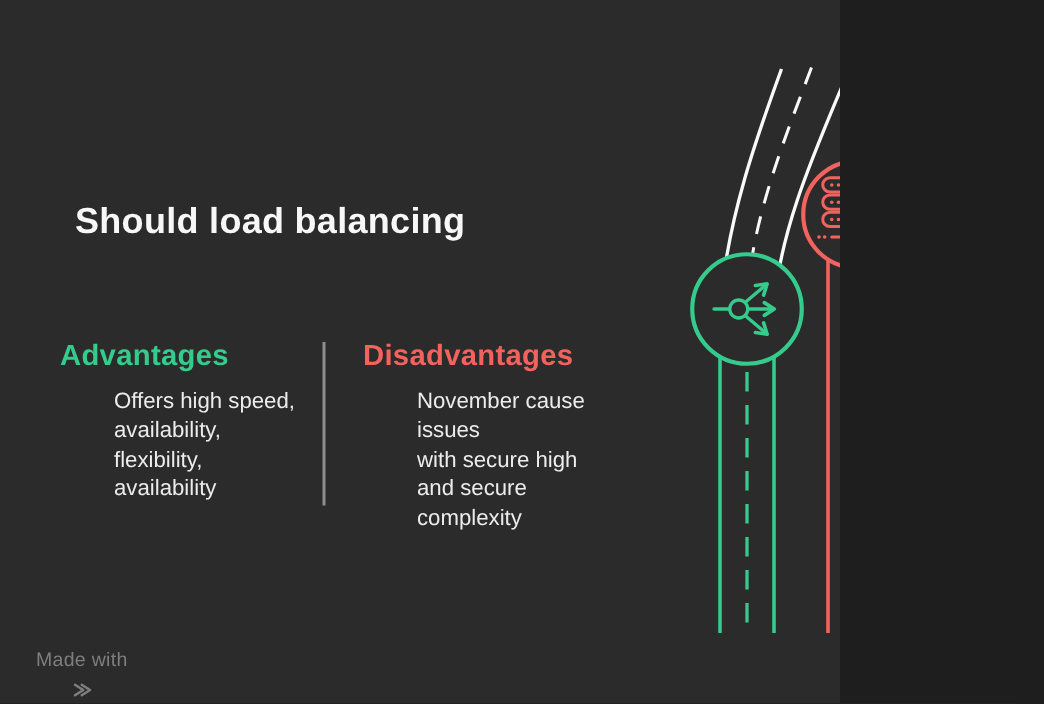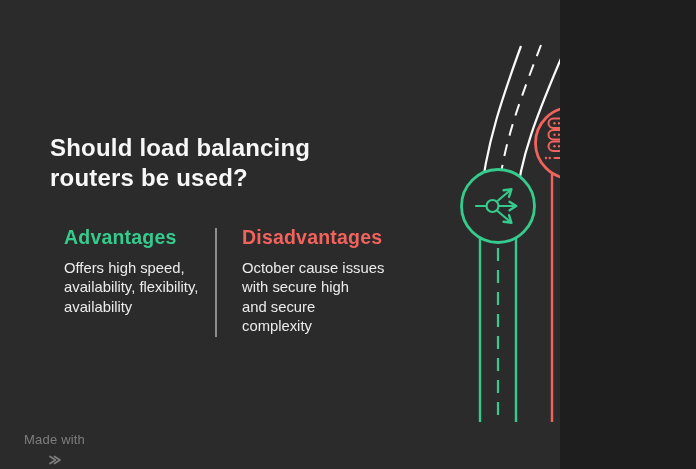--- a/index.html
+++ b/index.html
@@ -21,31 +21,32 @@
     background:var(--background);
     overflow:hidden;
   }
   .title{
     position:absolute;left:50px;top:133px;
     font-size:24px;line-height:30px;font-weight:700;
     color:var(--title-color);letter-spacing:.2px;
   }
   .title span{display:block;}
   .col{position:absolute;top:226px;}
-  .col-adv{left:64px;width:170px;}
+  .col-adv{left:40px;width:170px;}
   .col-dis{left:242px;width:150px;}
   .col-heading{
     font-size:19.5px;font-weight:700;letter-spacing:.2px;line-height:22px;
   }
   .col-adv .col-heading{color:var(--green);}
   .col-dis .col-heading{color:var(--red);}
   .col-body{
     margin-top:11px;
     font-size:14.8px;line-height:19.4px;font-weight:400;
     color:var(--text-color);
+    margin-left:36px;
   }
   .col-body span{display:block;}
   .divider{
     position:absolute;left:215px;top:228px;
     width:2px;height:109px;
     background:var(--divider-color);opacity:.85;
   }
   .illustration{position:absolute;left:0;top:0;}
   .road-white{fill:none;stroke:var(--road-white);stroke-width:2.2;}
   .road-white.dash{stroke-width:2;stroke-dasharray:12 9;}
@@ -69,38 +70,37 @@
   .napkin-logo{display:inline-block;}
   .napkin-logo path{fill:none;stroke:var(--watermark-color);stroke-width:1.7;stroke-linecap:round;stroke-linejoin:round;}
 </style>
 </head>
 <body>
 
 <div class="canvas">
 
   <h1 class="title">
     <span>Should load balancing</span>
-    <span>routers be used?</span>
   </h1>
 
   <div class="col col-adv">
     <div class="col-heading">Advantages</div>
     <div class="col-body">
       <span>Offers high speed,</span>
       <span>availability, flexibility,</span>
       <span>availability</span>
     </div>
   </div>
 
   <div class="divider"></div>
 
   <div class="col col-dis">
     <div class="col-heading">Disadvantages</div>
     <div class="col-body">
-      <span>October cause issues</span>
+      <span>November cause issues</span>
       <span>with secure high</span>
       <span>and secure</span>
       <span>complexity</span>
     </div>
   </div>
 
   <svg class="illustration" width="696" height="469" viewBox="0 0 696 469">
     <defs>
       <marker id="arrG" viewBox="0 0 10 10" refX="6.5" refY="5" markerWidth="5.5" markerHeight="5.5" orient="auto-start-reverse">
         <path class="mk-green" d="M 2,1.5 L 7.5,5 L 2,8.5"></path>

